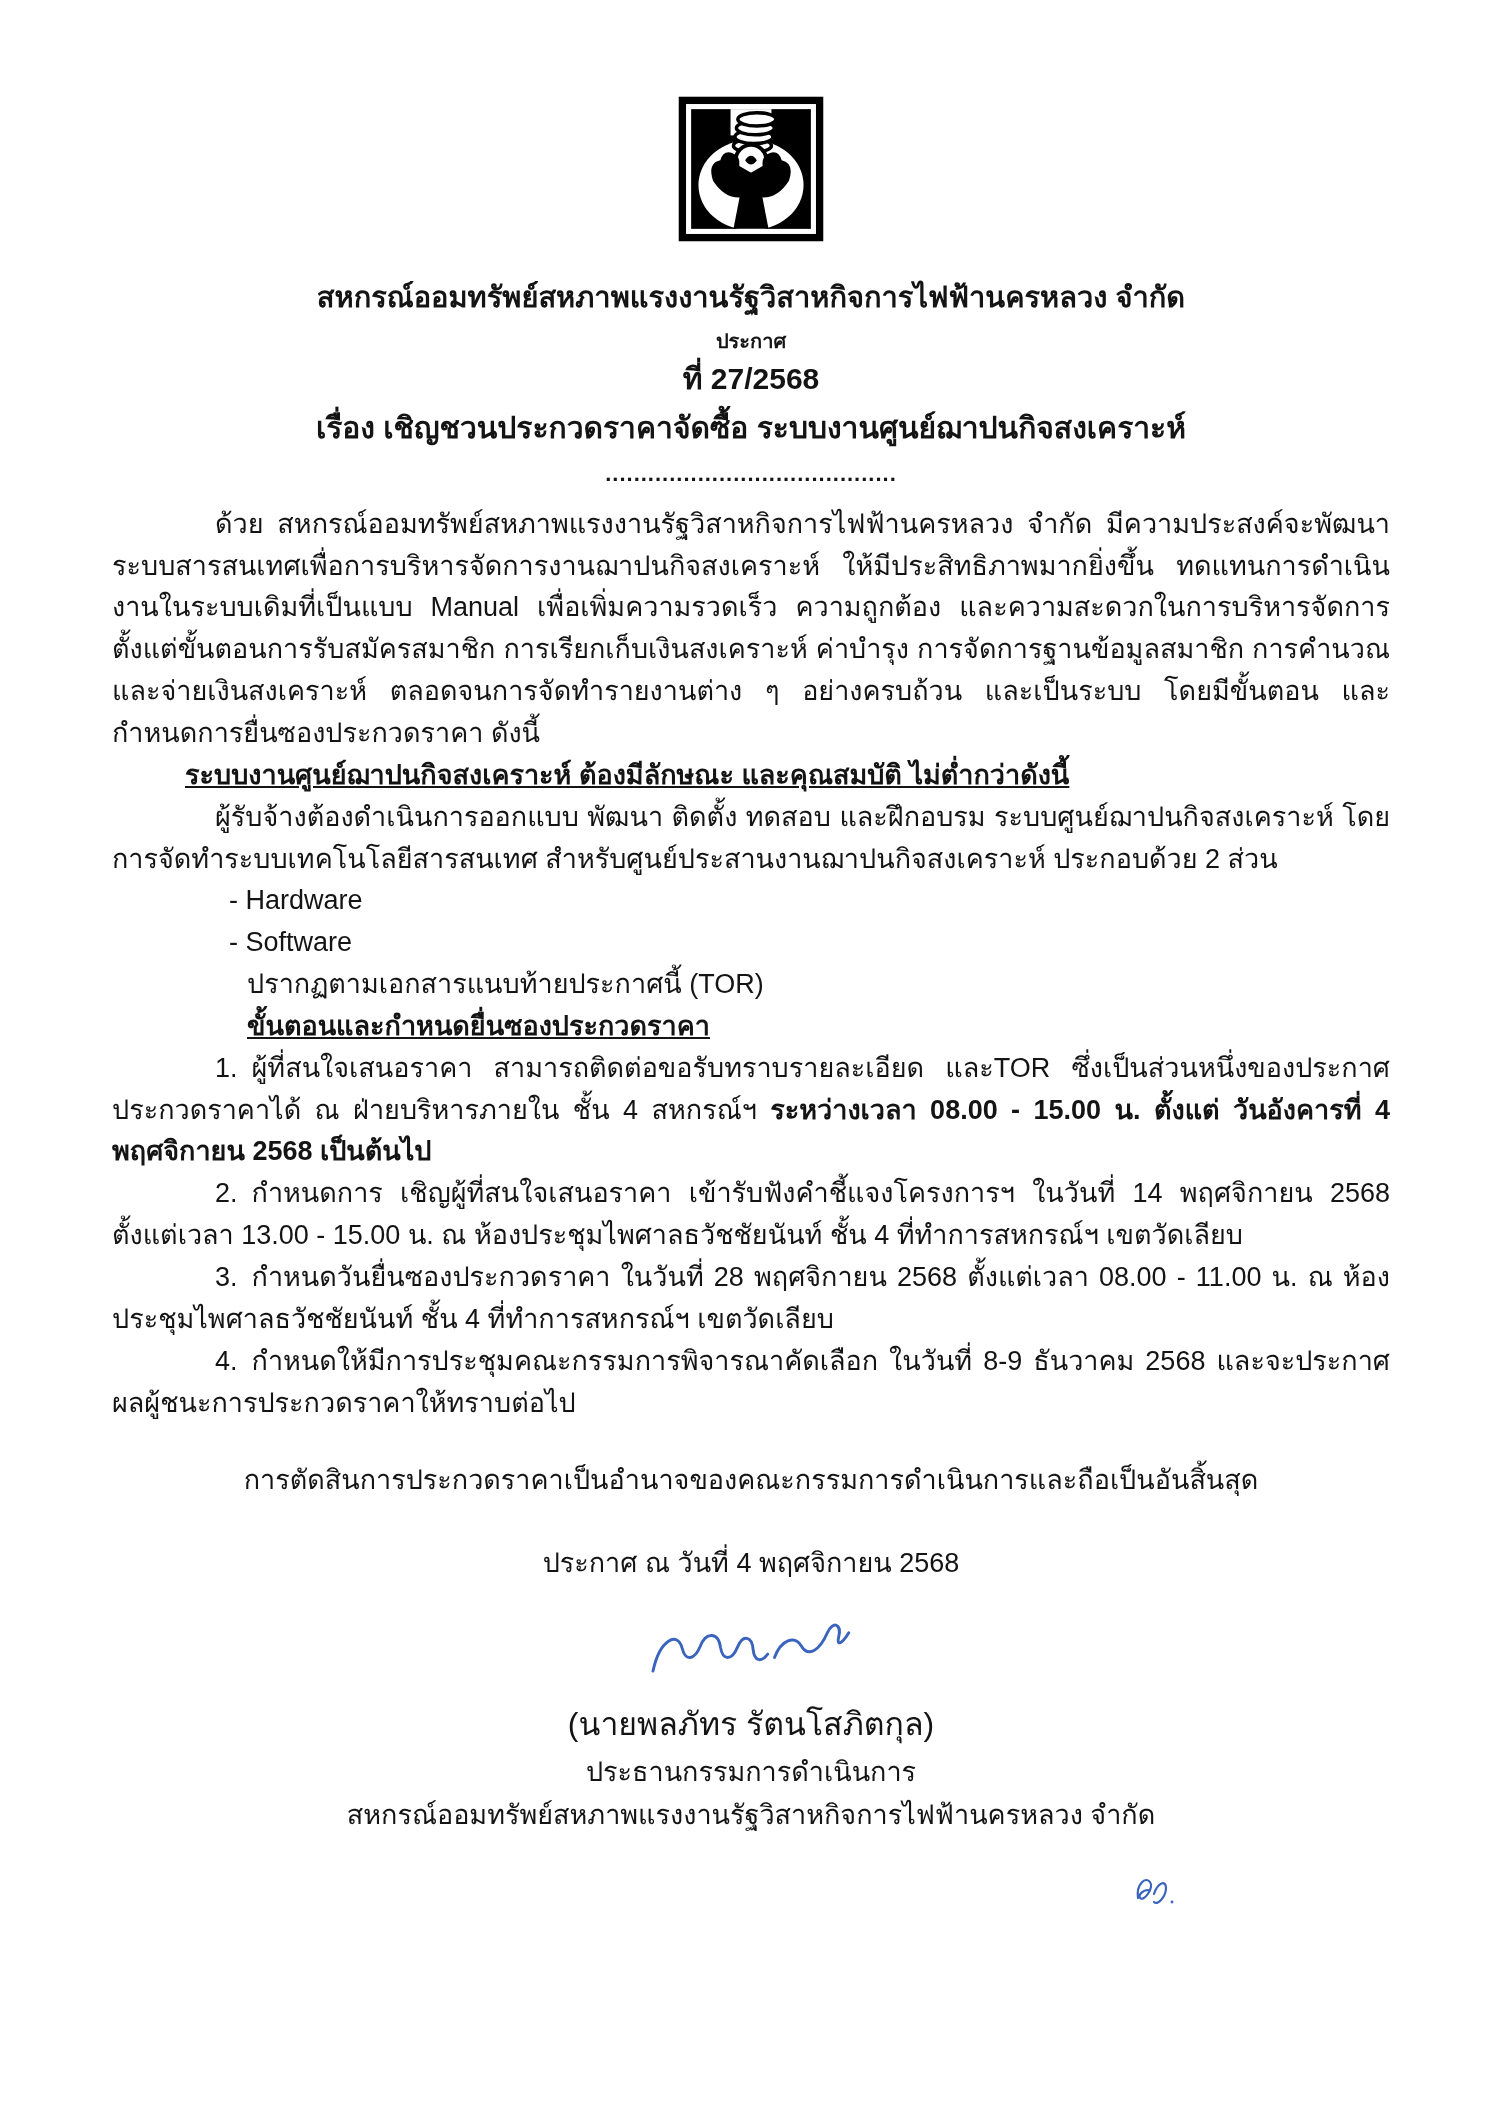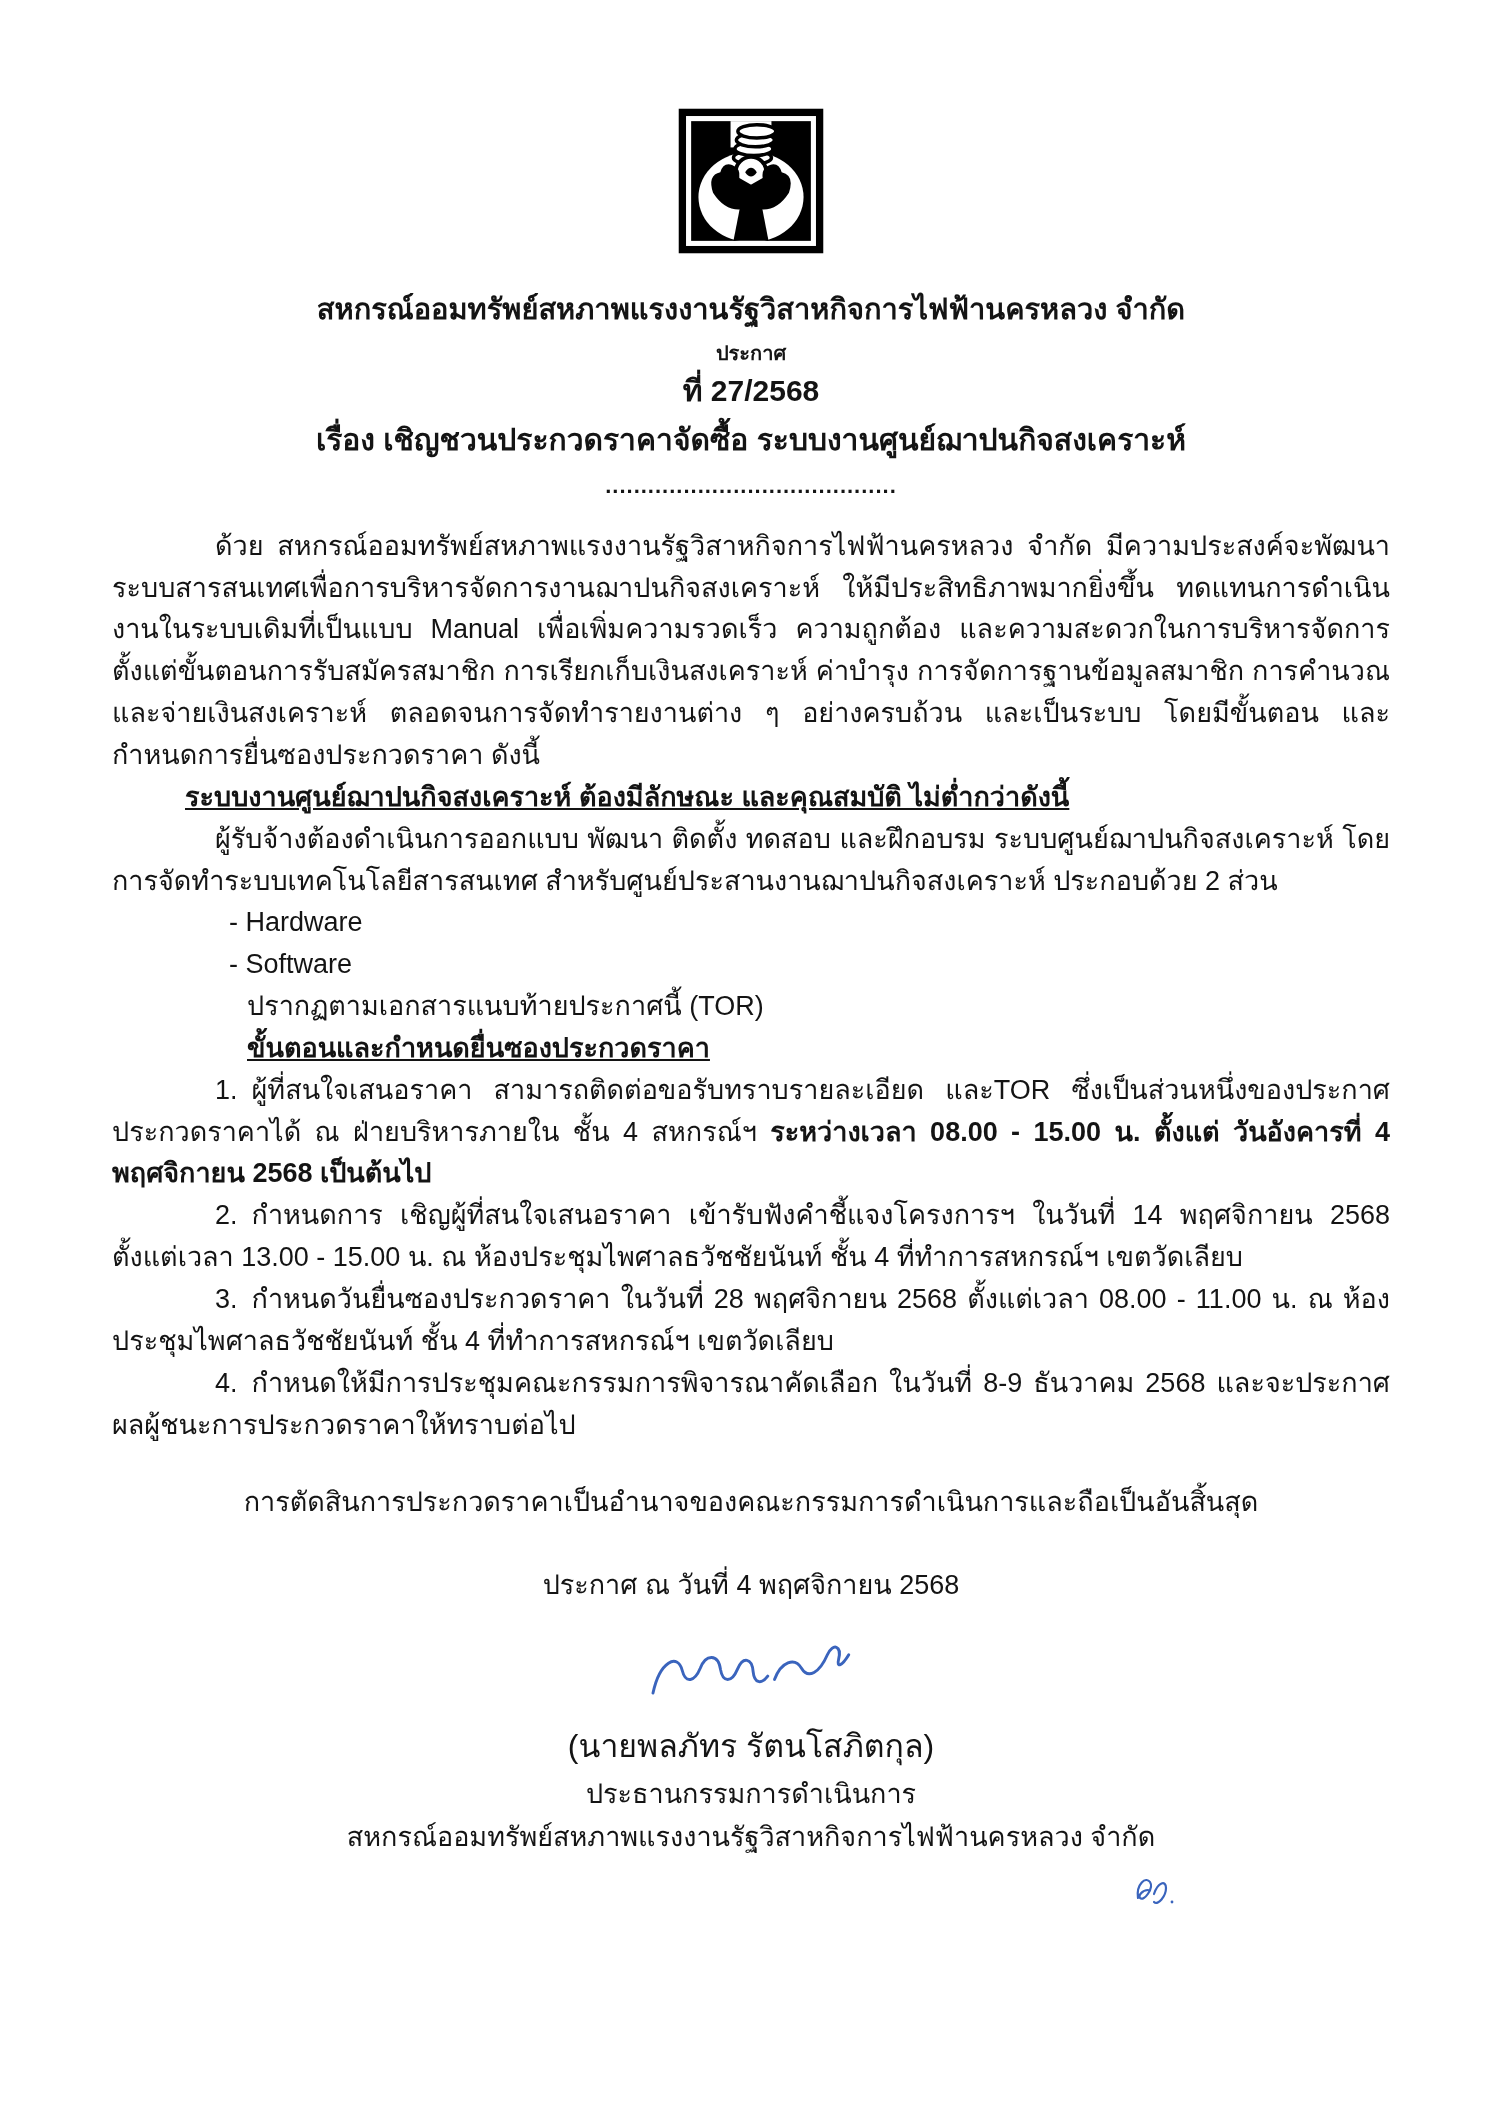--- a/index.html
+++ b/index.html
@@ -1,31 +1,31 @@
 <!DOCTYPE html>
 <html lang="th"><head>
 <meta charset="utf-8">
 <style>
   html,body{margin:0;padding:0;}
   body{
     width:1500px;height:2121px;background:#ffffff;color:#141414;
     font-family:"Liberation Sans","DejaVu Sans",sans-serif;
     position:relative;overflow:hidden;
   }
-  .page{padding:12px 110px 0 112px;position:relative;}
+  .page{padding:0 110px 0 112px;position:relative;}
   .center{text-align:center;}
   .logo-wrap{text-align:center;padding-top:96px;margin-bottom:30px;}
   .logo-wrap svg{width:146px;height:146px;}
   .org-line{font-size:29px;font-weight:bold;line-height:1.5;}
   .doc-type{font-size:20px;font-weight:bold;line-height:1.5;margin-top:6px;}
   .doc-no{font-size:30px;font-weight:bold;line-height:1.5;}
   .subject{font-size:30px;font-weight:bold;line-height:1.55;margin-top:4px;}
   .dots{font-size:22px;font-weight:bold;letter-spacing:1px;line-height:1.4;margin-top:8px;color:#141414;}
   .body-text{font-size:27px;line-height:1.55;margin:0;text-align:justify;}
-  .intro{margin-top:24px;text-indent:103px;}
+  .intro{margin-top:14px;text-indent:103px;}
   .h-underline{font-size:27px;font-weight:bold;text-decoration:underline;margin:0;line-height:1.55;}
   .req-heading{margin-left:73px;}
   .steps-heading{margin-left:135px;}
   .contractor{text-indent:103px;}
   .dash-item{font-size:27px;line-height:1.55;margin:0 0 0 117px;}
   .tor-note{font-size:27px;line-height:1.55;margin:0 0 0 135px;}
   .step{font-size:27px;line-height:1.55;margin:0;text-align:justify;text-indent:103px;}
   .step .num{margin-right:14px;}
   .bold{font-weight:bold;}
   .decision{margin-top:36px;text-align:center;font-size:27px;line-height:1.5;}

